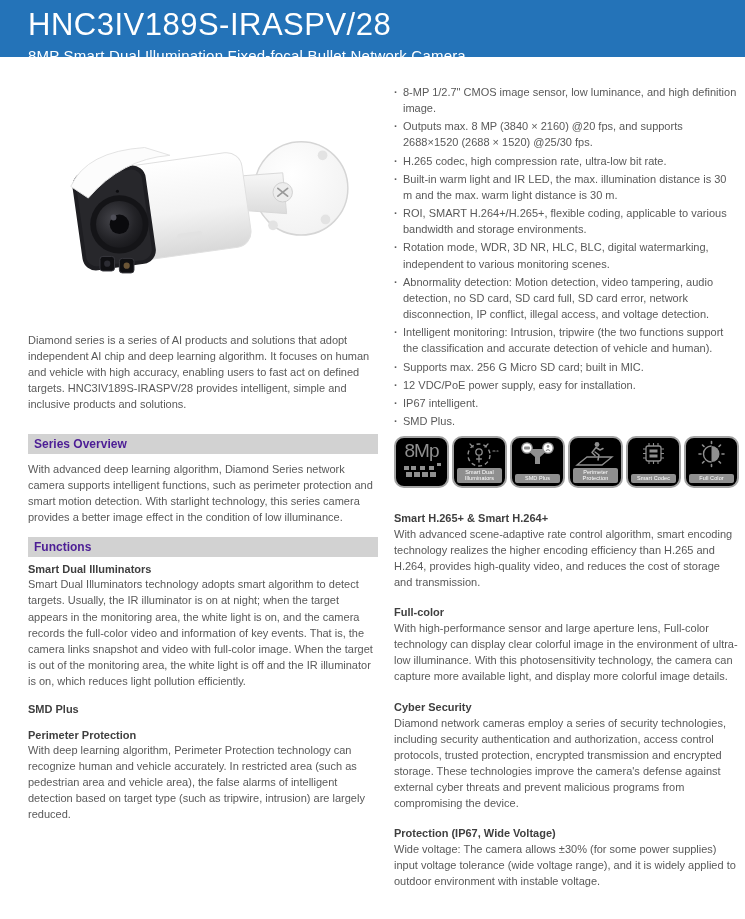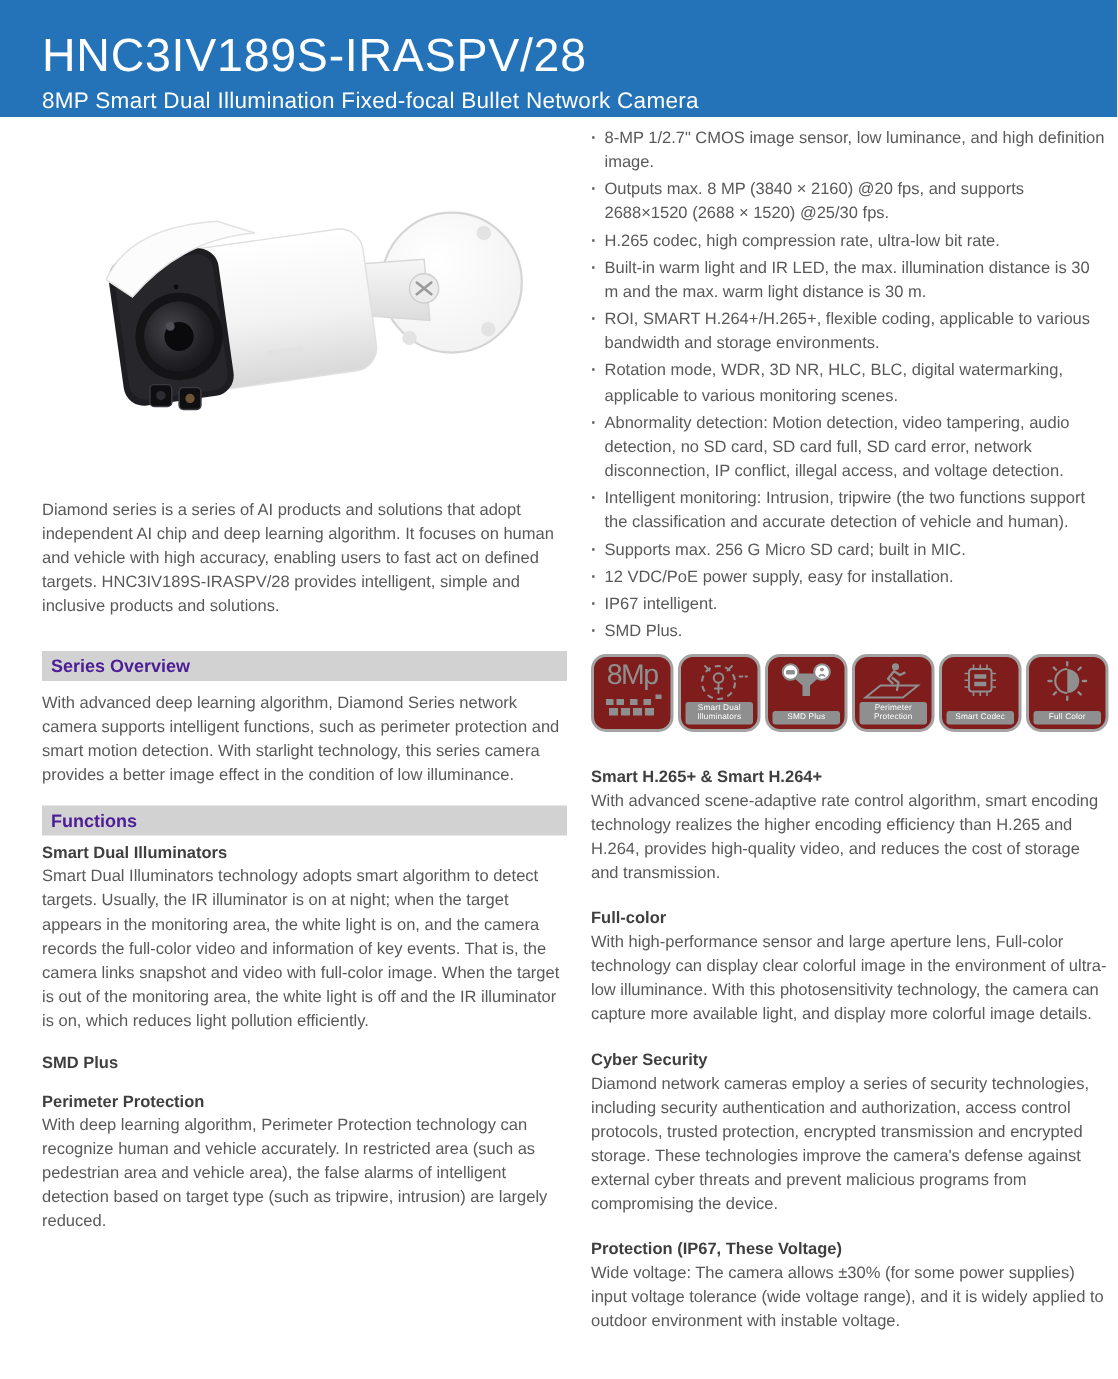--- a/index.html
+++ b/index.html
@@ -4,22 +4,22 @@
 <style>
   * { margin:0; padding:0; box-sizing:border-box; }
   html,body { background:#ffffff; }
   .page {
     position:relative; width:745px; height:919px; overflow:hidden;
     background:#ffffff; font-family:"Liberation Sans", sans-serif;
     color:#595959;
   }
   
   .hdr {
-    position:absolute; left:0; top:0; width:745px; height:78px;
-    background:#2473B8; color:#ffffff; padding:18px 0 0 28px;
+    position:absolute; left:0; top:0; width:745px; height:57px;
+    background:#2473B8; color:#ffffff; padding:6px 0 0 28px;
   }
   .hdr h1 {
     font-size:31px; font-weight:300; letter-spacing:0.5px; line-height:1.25;
   }
   .hdr .sub {
     font-size:15px; font-weight:400; margin-top:2px; letter-spacing:0.2px;
   }
   
   .col-left  { position:absolute; left:28px;  top:88px; width:350px; }
   .col-right { position:absolute; left:394px; top:84px; width:344px; }
@@ -43,21 +43,21 @@
   ul.features { list-style:none; }
   ul.features li {
     position:relative; padding-left:9px; margin-bottom:2px; line-height:1.47;
   }
   ul.features li::before {
     content:"\00B7"; position:absolute; left:0; top:0; color:#595959; font-weight:bold;
   }
   .badges { margin-top:7px; display:flex; gap:3px; }
   .badge {
     position:relative; width:55px; height:52px;
-    border:2px solid #a3a3a3; border-radius:10px; background:#7f1d1d;
+    border:2px solid #a3a3a3; border-radius:10px; background:#000000;
     display:flex; align-items:flex-start; justify-content:center;
   }
   .badge svg { display:block; }
   .badge-label {
     position:absolute; left:3px; right:3px; bottom:3px;
     background:#8f8f8f; color:#ffffff; border-radius:2px;
     font-size:5.5px; line-height:1.15; text-align:center; padding:1.5px 1px;
     letter-spacing:0.1px;
   }
   .badge-8mp-text {
@@ -157,21 +157,21 @@
   </div>
 
   <div class="col-right">
 
     <ul class="features">
       <li>8-MP 1/2.7" CMOS image sensor, low luminance, and high definition image.</li>
       <li>Outputs max. 8 MP (3840 × 2160) @20 fps, and supports 2688×1520 (2688 × 1520) @25/30 fps.</li>
       <li>H.265 codec, high compression rate, ultra-low bit rate.</li>
       <li>Built-in warm light and IR LED, the max. illumination distance is 30 m and the max. warm light distance is 30 m.</li>
       <li>ROI, SMART H.264+/H.265+, flexible coding, applicable to various bandwidth and storage environments.</li>
-      <li>Rotation mode, WDR, 3D NR, HLC, BLC, digital watermarking, applicable to various monitoring scenes.</li>
+      <li>Rotation mode, WDR, 3D NR, HLC, BLC, digital watermarking, independent to various monitoring scenes.</li>
       <li>Abnormality detection: Motion detection, video tampering, audio detection, no SD card, SD card full, SD card error, network disconnection, IP conflict, illegal access, and voltage detection.</li>
       <li>Intelligent monitoring: Intrusion, tripwire (the two functions support the classification and accurate detection of vehicle and human).</li>
       <li>Supports max. 256 G Micro SD card; built in MIC.</li>
       <li>12 VDC/PoE power supply, easy for installation.</li>
       <li>IP67 intelligent.</li>
       <li>SMD Plus.</li>
     </ul>
 
     <div class="badges">
 
@@ -254,17 +254,17 @@
 
     <h4 class="rhead first">Smart H.265+ &amp; Smart H.264+</h4>
     <p class="body tight">With advanced scene-adaptive rate control algorithm,  smart encoding technology realizes the higher encoding efficiency than H.265 and H.264, provides high-quality video, and reduces the cost of storage and transmission.</p>
 
     <h4 class="rhead">Full-color</h4>
     <p class="body tight">With high-performance sensor and large aperture lens, Full-color technology can display clear colorful image in the environment of ultra-low illuminance. With this photosensitivity technology, the camera can capture more available light, and display more colorful image details.</p>
 
     <h4 class="rhead">Cyber Security</h4>
     <p class="body tight">Diamond network cameras employ a series of security technologies, including security authentication and authorization, access control protocols, trusted protection, encrypted transmission and encrypted storage. These technologies improve the camera's defense against external cyber threats and prevent malicious programs from compromising the device.</p>
 
-    <h4 class="rhead">Protection (IP67, These Voltage)</h4>
+    <h4 class="rhead">Protection (IP67, Wide Voltage)</h4>
     <p class="body tight">Wide voltage: The camera allows ±30% (for some power supplies) input voltage tolerance (wide voltage range), and it is widely applied to outdoor environment with instable voltage.</p>
   </div>
 
 </div>
 
 </body></html>

